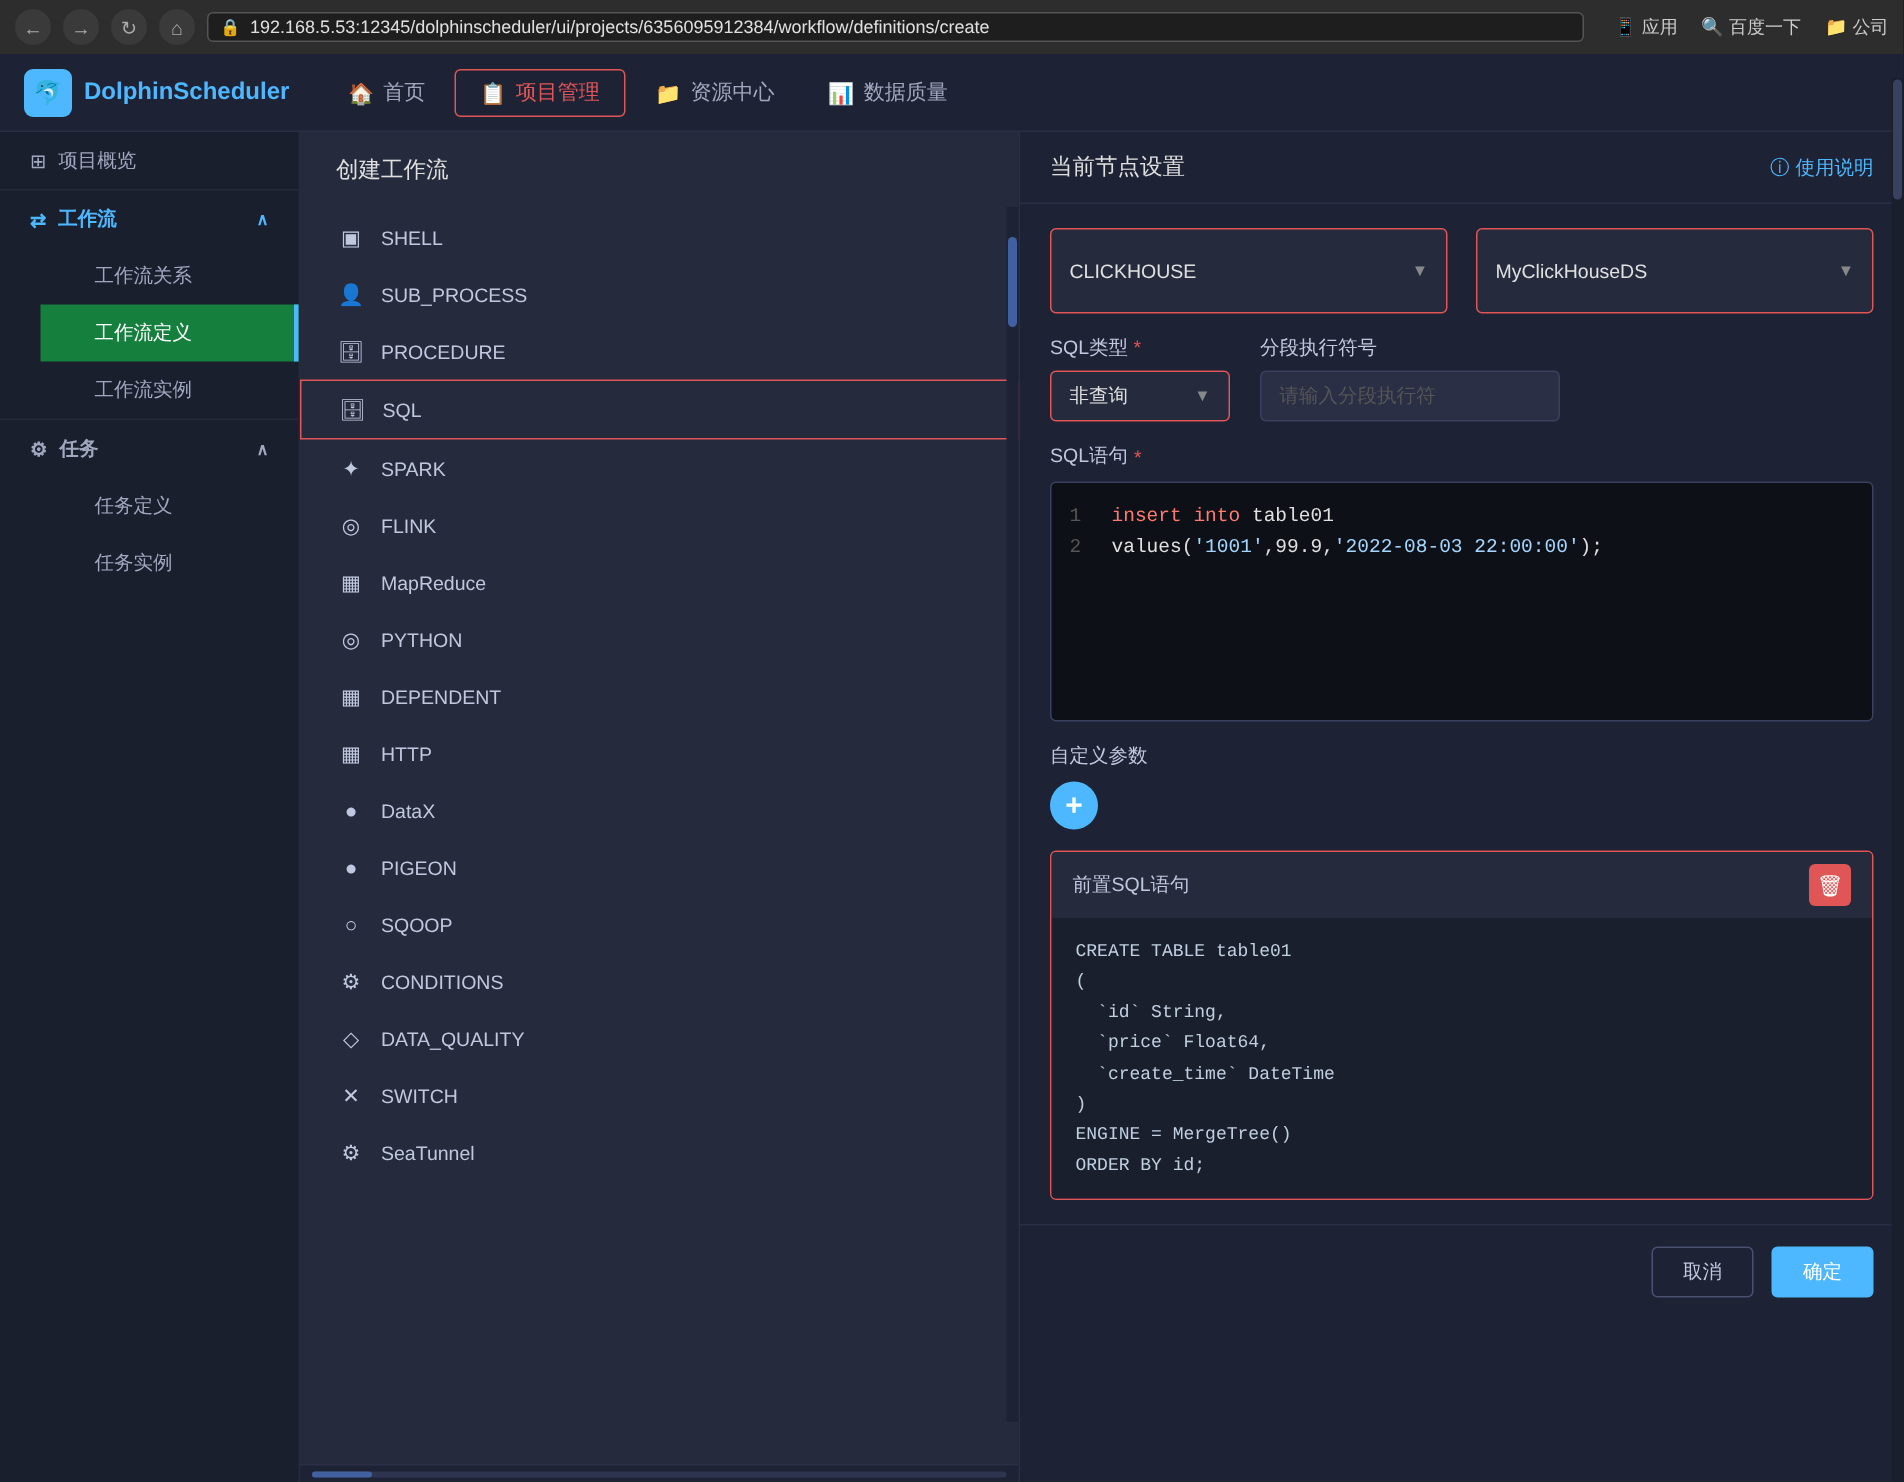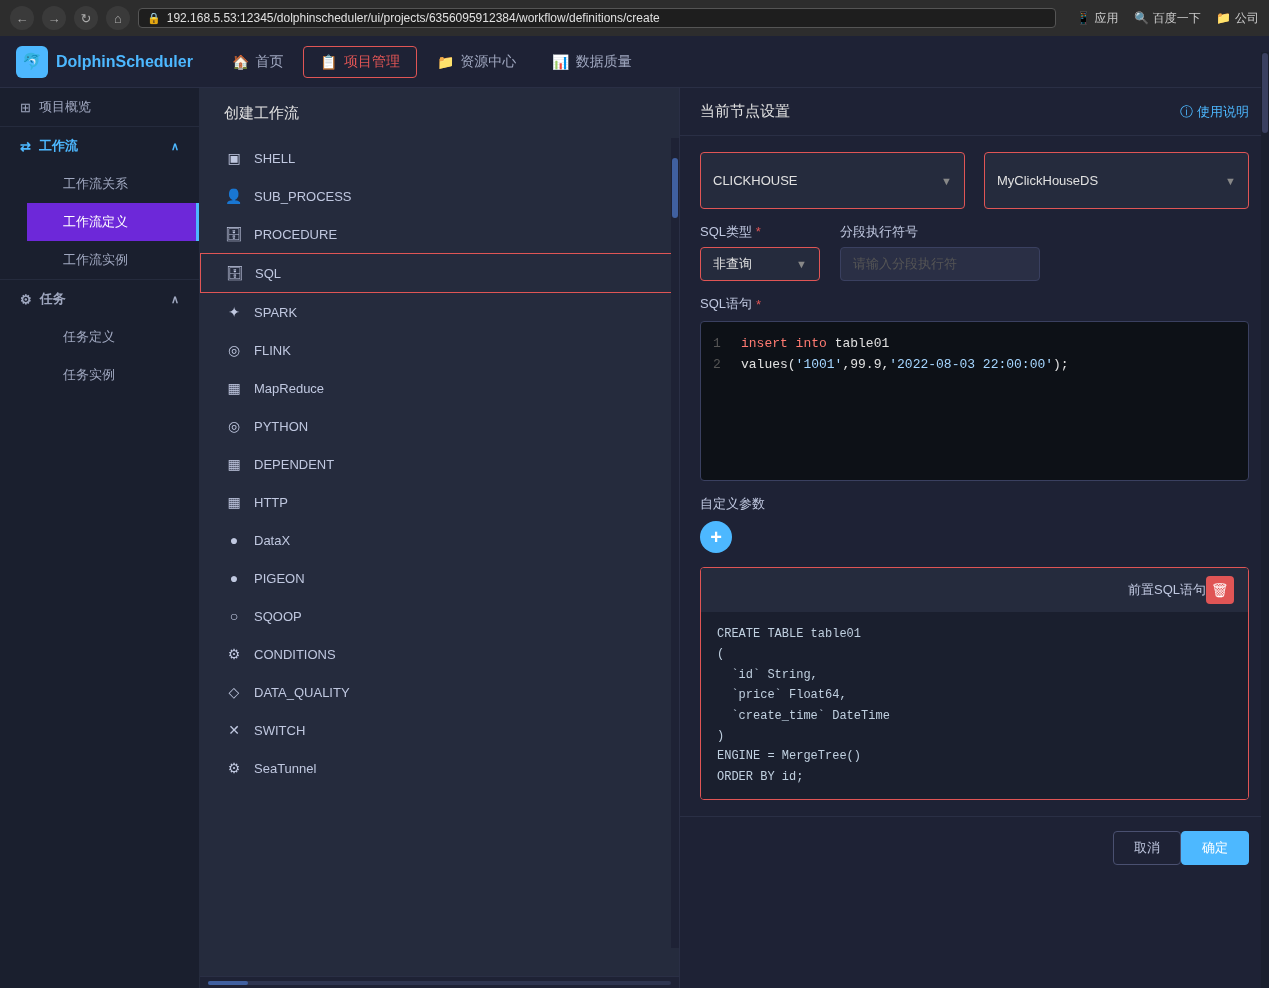--- a/index.html
+++ b/index.html
@@ -96,21 +96,21 @@
       flex-shrink: 0;
     }
     .sidebar-item {
       display: flex; align-items: center; gap: 8px;
       padding: 10px 20px;
       color: #a0a8c0;
       font-size: 13px;
       cursor: pointer;
     }
     .sidebar-item.active {
-      background: #6d28d9;
+      background: #15803d;
       color: #fff;
       border-right: 3px solid #4db8ff;
     }
     .sidebar-item.section-header {
       color: #4db8ff;
       font-weight: bold;
     }
     .sidebar-section {
       border-top: 1px solid #252b3d;
     }
@@ -321,21 +321,21 @@
     .pre-sql-section {
       border: 1px solid #e05555;
       border-radius: 4px;
       overflow: hidden;
     }
     .pre-sql-header {
       background: #252b3d;
       padding: 8px 14px;
       color: #c0c8e0;
       font-size: 13px;
-      display: flex; align-items: center; justify-content: flex-end;
+      display: flex; align-items: center; justify-content: space-between;
     }
     .delete-btn {
       width: 28px; height: 28px;
       background: #e05555;
       border-radius: 4px;
       display: flex; align-items: center; justify-content: center;
       color: #fff;
       cursor: pointer;
       font-size: 14px;
     }
@@ -344,21 +344,21 @@
       padding: 12px 16px;
       font-family: 'Courier New', monospace;
       font-size: 12px;
       color: #c0d0e0;
       line-height: 1.7;
       min-height: 160px;
     }
 
     .panel-footer {
       padding: 14px 20px;
-      display: flex; justify-content: flex-end; gap: 0;
+      display: flex; justify-content: flex-end; gap: 12px;
       border-top: 1px solid #2a2f45;
       flex-shrink: 0;
       position: sticky;
       bottom: 0;
       background: #1e2235;
     }
     .btn-cancel {
       padding: 7px 20px;
       background: transparent;
       border: 1px solid #4a5070;

